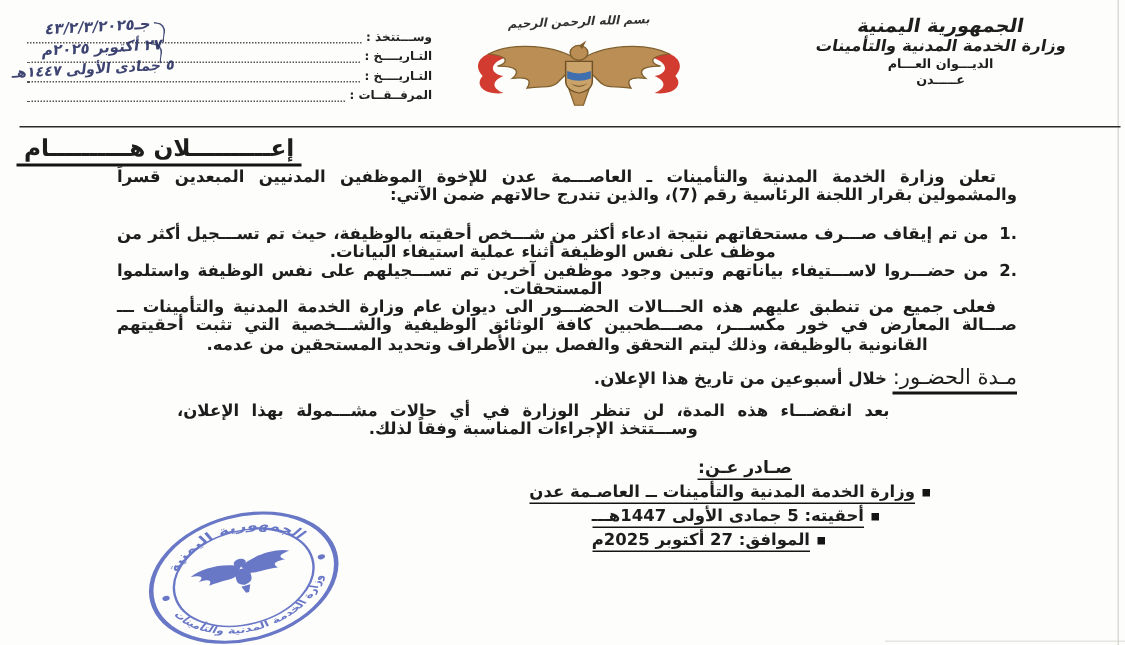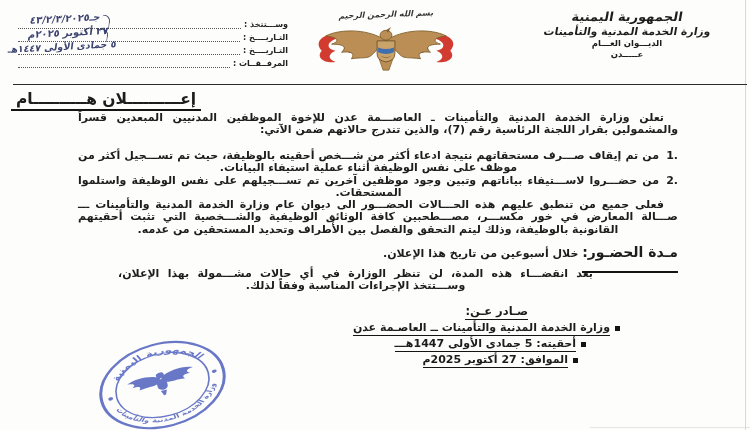--- a/index.html
+++ b/index.html
@@ -45,32 +45,32 @@
   
   .blk{position:absolute;right:72px;left:78px;font-size:11px;font-weight:bold;line-height:12.4px;
        text-align:justify;text-justify:inter-word;color:#1d1d1d;}
   .blk-p1{top:112px;text-indent:14px;}
   .blk-list{top:150px;}
   .item{display:flex;gap:4px;}
   .item .num{flex:none;width:15px;direction:ltr;text-align:right;}
   .item .txt{flex:1;text-align:justify;text-align-last:center;}
   .blk-p2{top:199px;text-indent:14px;text-align-last:center;}
   .blk-dur{top:246px;left:auto;text-align:right;}
-  .dur-label{font-size:14px;font-weight:bold;border-bottom:2.2px solid #141414;padding-bottom:11px;}
+  .dur-label{font-size:14px;font-weight:normal;border-bottom:2.2px solid #141414;padding-bottom:1px;}
   .dur-text{font-size:11px;margin-left:37px;}
   .blk-p3{top:268px;right:157px;left:118px;text-align-last:center;}
 
   
   .iss{position:absolute;font-size:11px;font-weight:bold;white-space:nowrap;}
   .iss-heading{top:304px;right:222px;font-size:11.5px;}
   .u{border-bottom:1.6px solid #141414;padding-bottom:1px;}
   .iss-line{display:flex;align-items:center;gap:5px;justify-content:center;}
   .iss-b1{top:321px;right:130px;}
   .iss-b2{top:337px;right:164px;}
-  .iss-b3{top:353px;right:172px;margin-left:48px;}
+  .iss-b3{top:353px;right:200px;margin-left:48px;}
   .sq{flex:none;width:5px;height:5px;background:#141414;display:inline-block;}
 
   
   .stamp{position:absolute;left:96px;top:341px;transform:rotate(-15deg);opacity:.88;}
 </style>
 </head>
 <body>
 
 <div class="page">
 

